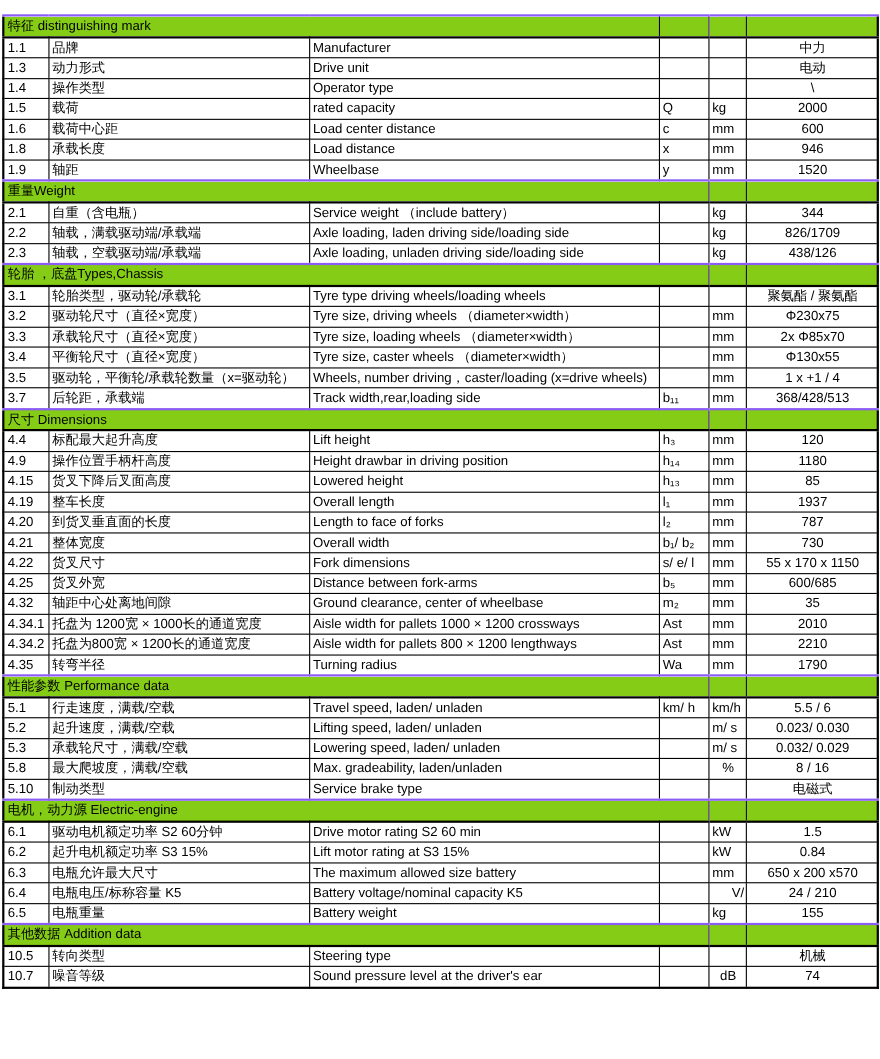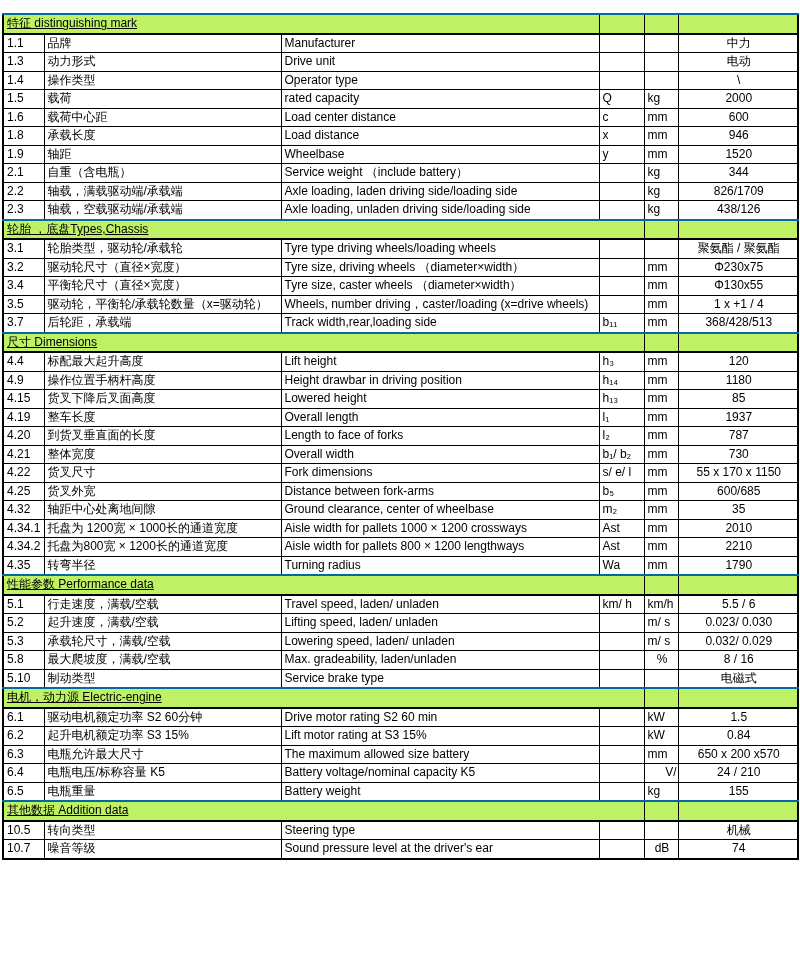--- a/index.html
+++ b/index.html
@@ -33,25 +33,24 @@
     vertical-align: middle;
     line-height: 1.05;
   }
   td.c-no  { padding-left: 2px; }
   td.c-cn  { padding-left: 4px; }
   td.c-en  { padding-left: 4px; }
   td.c-sym { padding-left: 3px; }
   td.c-unit{ padding-left: 3px; }
   td.c-val { text-align: center; padding: 0 2px; }
   tr.section-row td {
-    background: #bef264;
-    border-top: 2px solid #0369a1;
+    background: #84cc16;
+    border-top: 2px solid #8b5cf6;
     border-bottom: 2px solid #000000;
     font-size: 12px;
-    text-decoration: underline;
   }
   td.unit-center { text-align: center; padding: 0 2px; }
   td.unit-right  { text-align: right;  padding: 0 5px 0 2px; }
   td.val-small   { font-size: 9.5px; letter-spacing: 0.3px; }
 </style>
 </head>
 <body>
 
 <table class="spec">
   <colgroup>
@@ -118,20 +117,25 @@
         <td class="c-val">946</td>
       </tr>
       <tr>
         <td class="c-no">1.9</td>
         <td class="c-cn">轴距</td>
         <td class="c-en">Wheelbase</td>
         <td class="c-sym">y</td>
         <td class="c-unit">mm</td>
         <td class="c-val">1520</td>
       </tr>
+      <tr class="section-row">
+        <td colspan="4" class="c-sec">重量Weight</td>
+        <td class="c-unit"></td>
+        <td class="c-val"></td>
+      </tr>
       <tr>
         <td class="c-no">2.1</td>
         <td class="c-cn">自重（含电瓶）</td>
         <td class="c-en">Service weight （include battery）</td>
         <td class="c-sym"></td>
         <td class="c-unit">kg</td>
         <td class="c-val">344</td>
       </tr>
       <tr>
         <td class="c-no">2.2</td>
@@ -162,20 +166,28 @@
         <td class="c-unit"></td>
         <td class="c-val">聚氨酯 /  聚氨酯</td>
       </tr>
       <tr>
         <td class="c-no">3.2</td>
         <td class="c-cn">驱动轮尺寸（直径×宽度）</td>
         <td class="c-en">Tyre size, driving wheels （diameter×width）</td>
         <td class="c-sym"></td>
         <td class="c-unit">mm</td>
         <td class="c-val">Φ230x75</td>
+      </tr>
+      <tr>
+        <td class="c-no">3.3</td>
+        <td class="c-cn">承载轮尺寸（直径×宽度）</td>
+        <td class="c-en">Tyre size, loading wheels （diameter×width）</td>
+        <td class="c-sym"></td>
+        <td class="c-unit">mm</td>
+        <td class="c-val">2x Φ85x70</td>
       </tr>
       <tr>
         <td class="c-no">3.4</td>
         <td class="c-cn">平衡轮尺寸（直径×宽度）</td>
         <td class="c-en">Tyre size, caster wheels （diameter×width）</td>
         <td class="c-sym"></td>
         <td class="c-unit">mm</td>
         <td class="c-val">Φ130x55</td>
       </tr>
       <tr>

